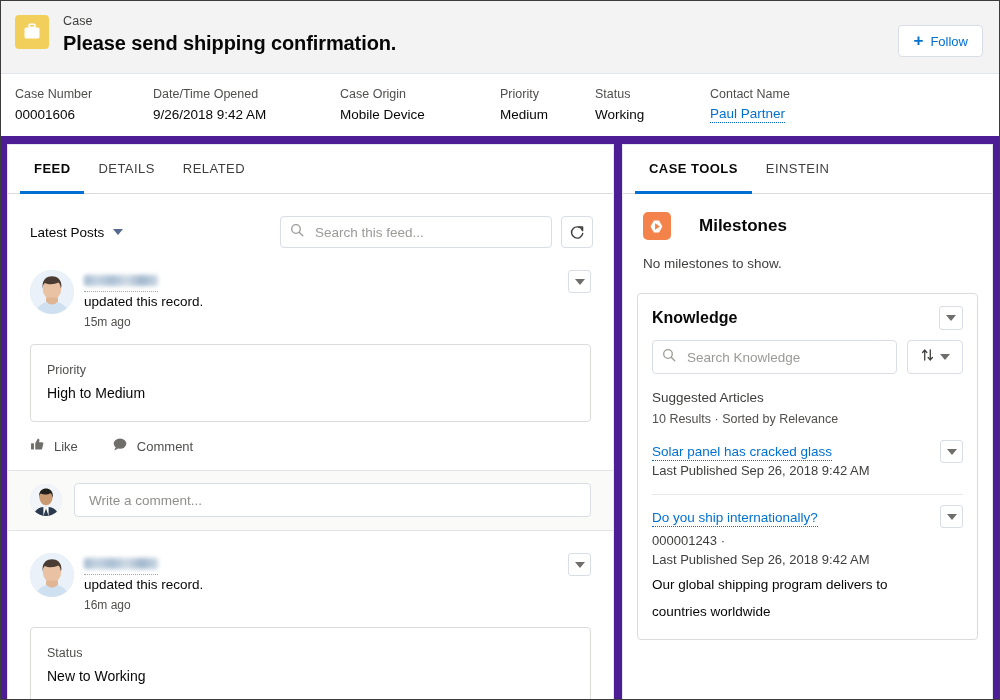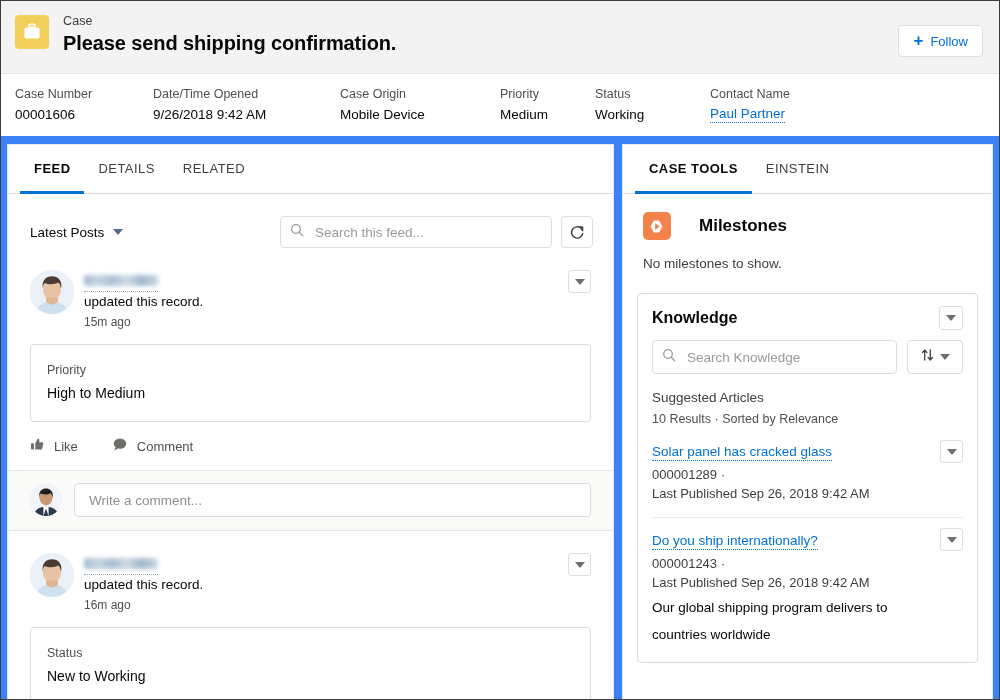--- a/index.html
+++ b/index.html
@@ -8,21 +8,21 @@
     margin: 0; padding: 0;
     width: 1000px; height: 700px;
     overflow: hidden;
     background: #ffffff;
     font-family: "Liberation Sans", sans-serif;
     -webkit-font-smoothing: antialiased;
   }
   .page {
     position: relative;
     width: 1000px; height: 700px;
-    background: #3b82f6;
+    background: #4c1d95;
     border: 1px solid #3c3c3c;
     overflow: hidden;
   }
 
   
   .record-header {
     background: #f3f3f3;
     height: 72px;
     position: relative;
     display: flex;
@@ -570,21 +570,20 @@
             <span class="tri"></span>
           </div>
         </div>
 
         <div class="k-suggested">Suggested Articles</div>
         <div class="k-results">10 Results · Sorted by Relevance</div>
 
         <div class="k-list">
           <div class="k-item">
             <a class="k-item-title">Solar panel has cracked glass</a>
-            <div class="k-item-num">000001289  ·</div>
             <div class="k-item-pub">Last Published  Sep 26, 2018 9:42 AM</div>
             <div class="k-item-menu">
               <span class="tri"></span>
             </div>
           </div>
           <div class="k-item">
             <a class="k-item-title">Do you ship internationally?</a>
             <div class="k-item-num">000001243  ·</div>
             <div class="k-item-pub">Last Published  Sep 26, 2018 9:42 AM</div>
             <div class="k-item-snippet">Our global shipping program delivers to countries worldwide</div>

